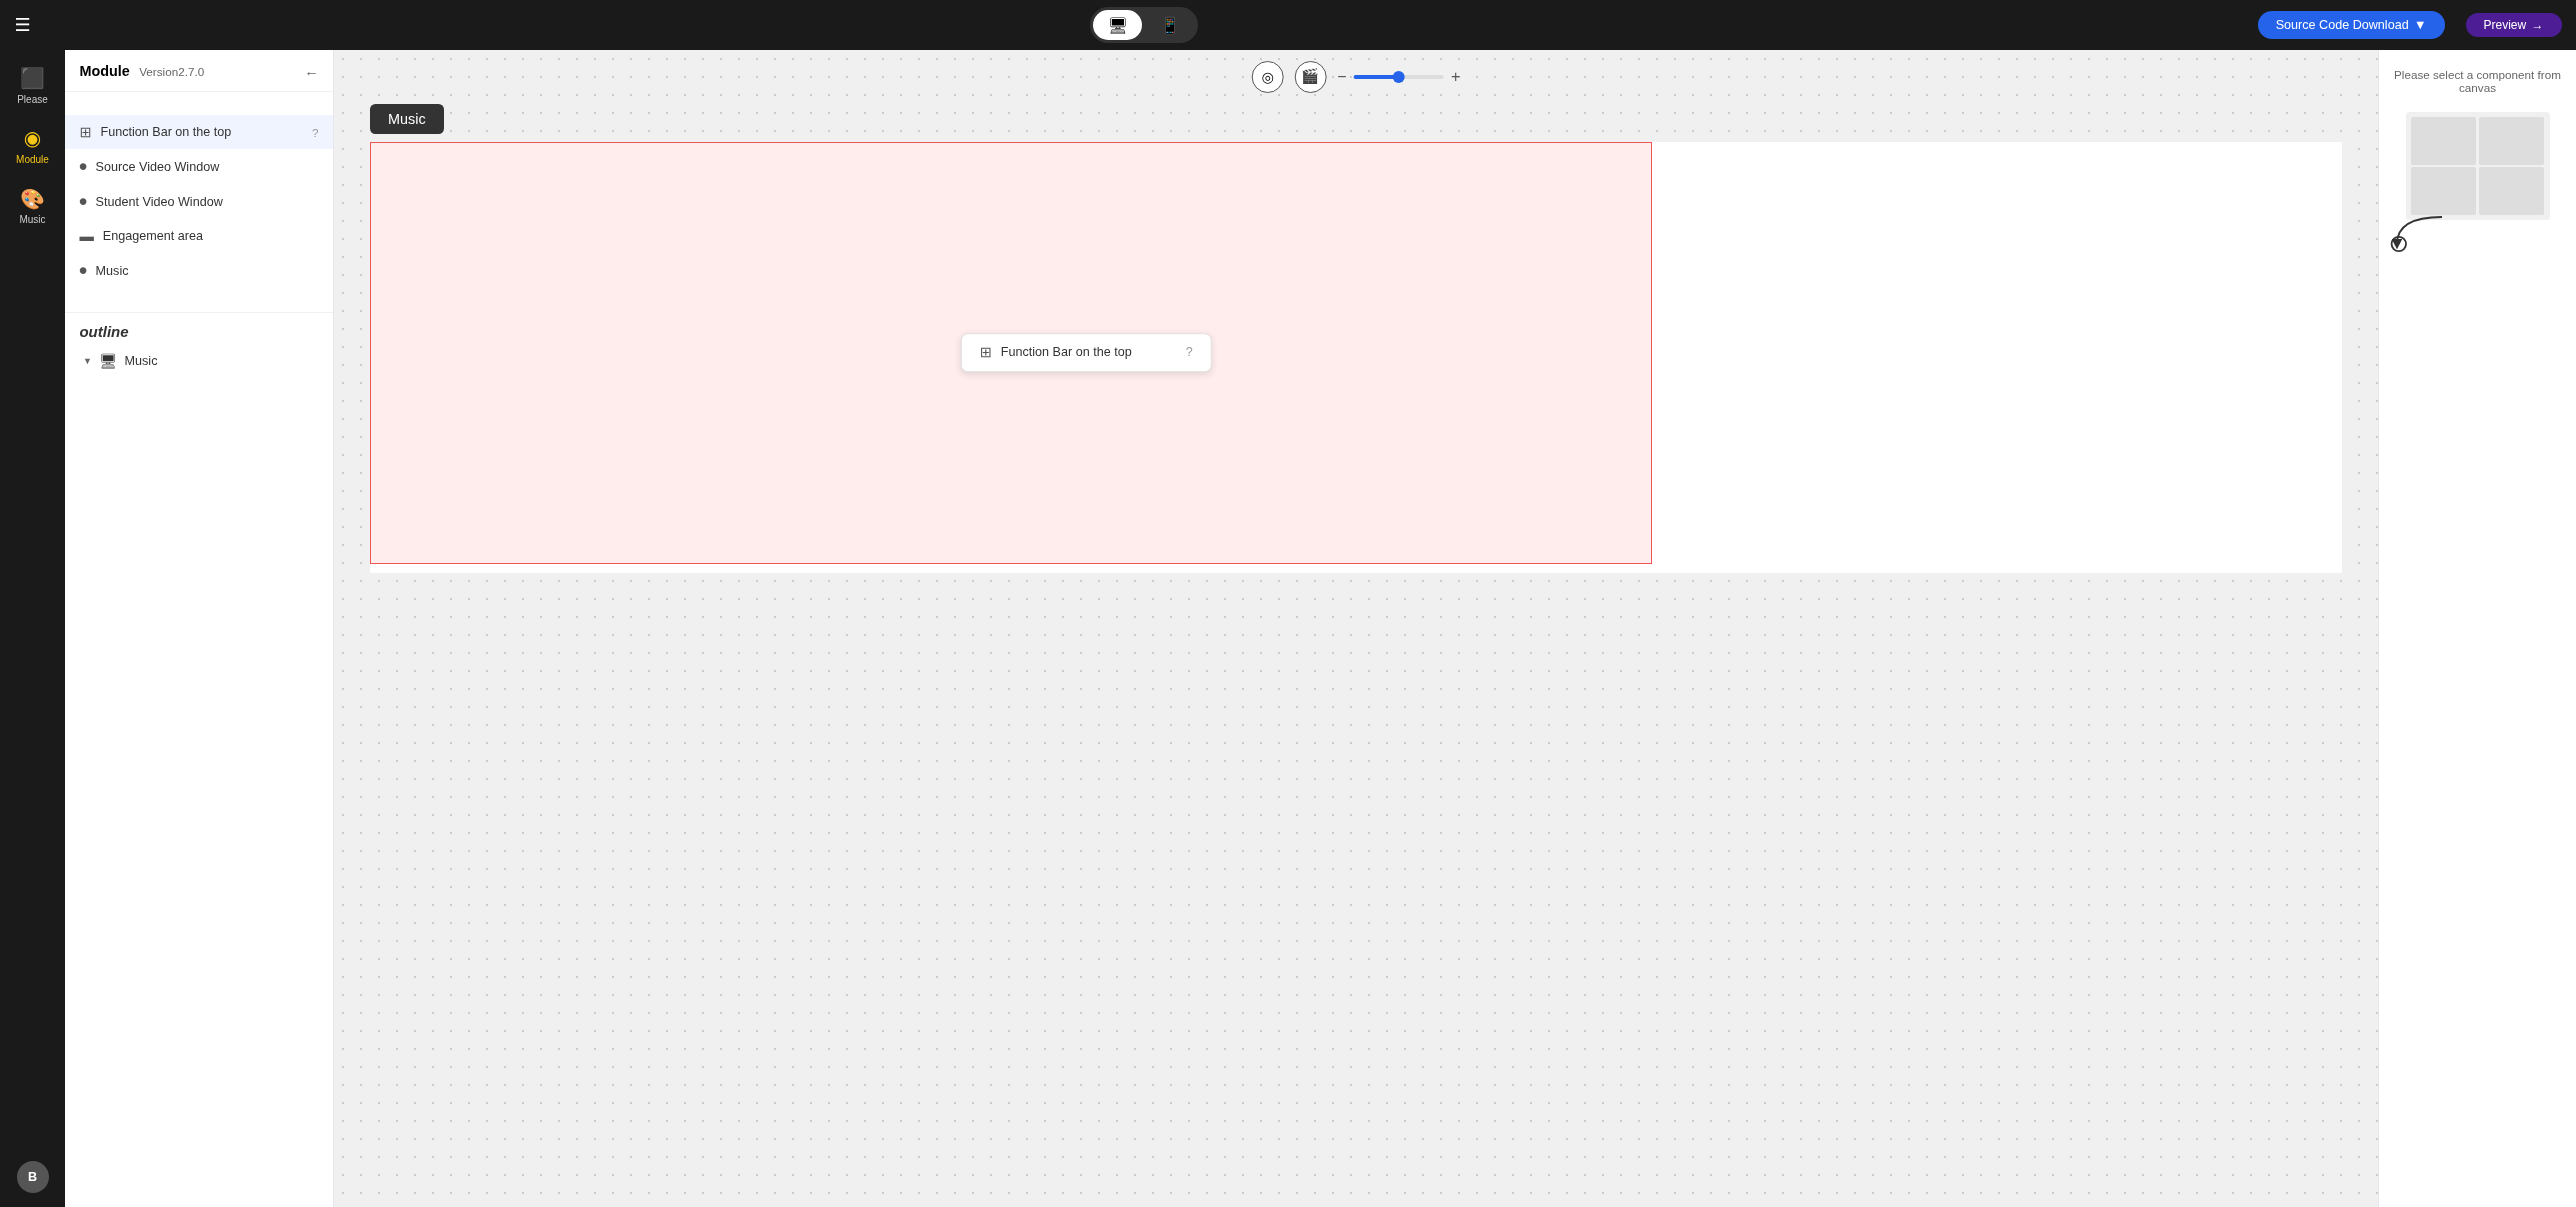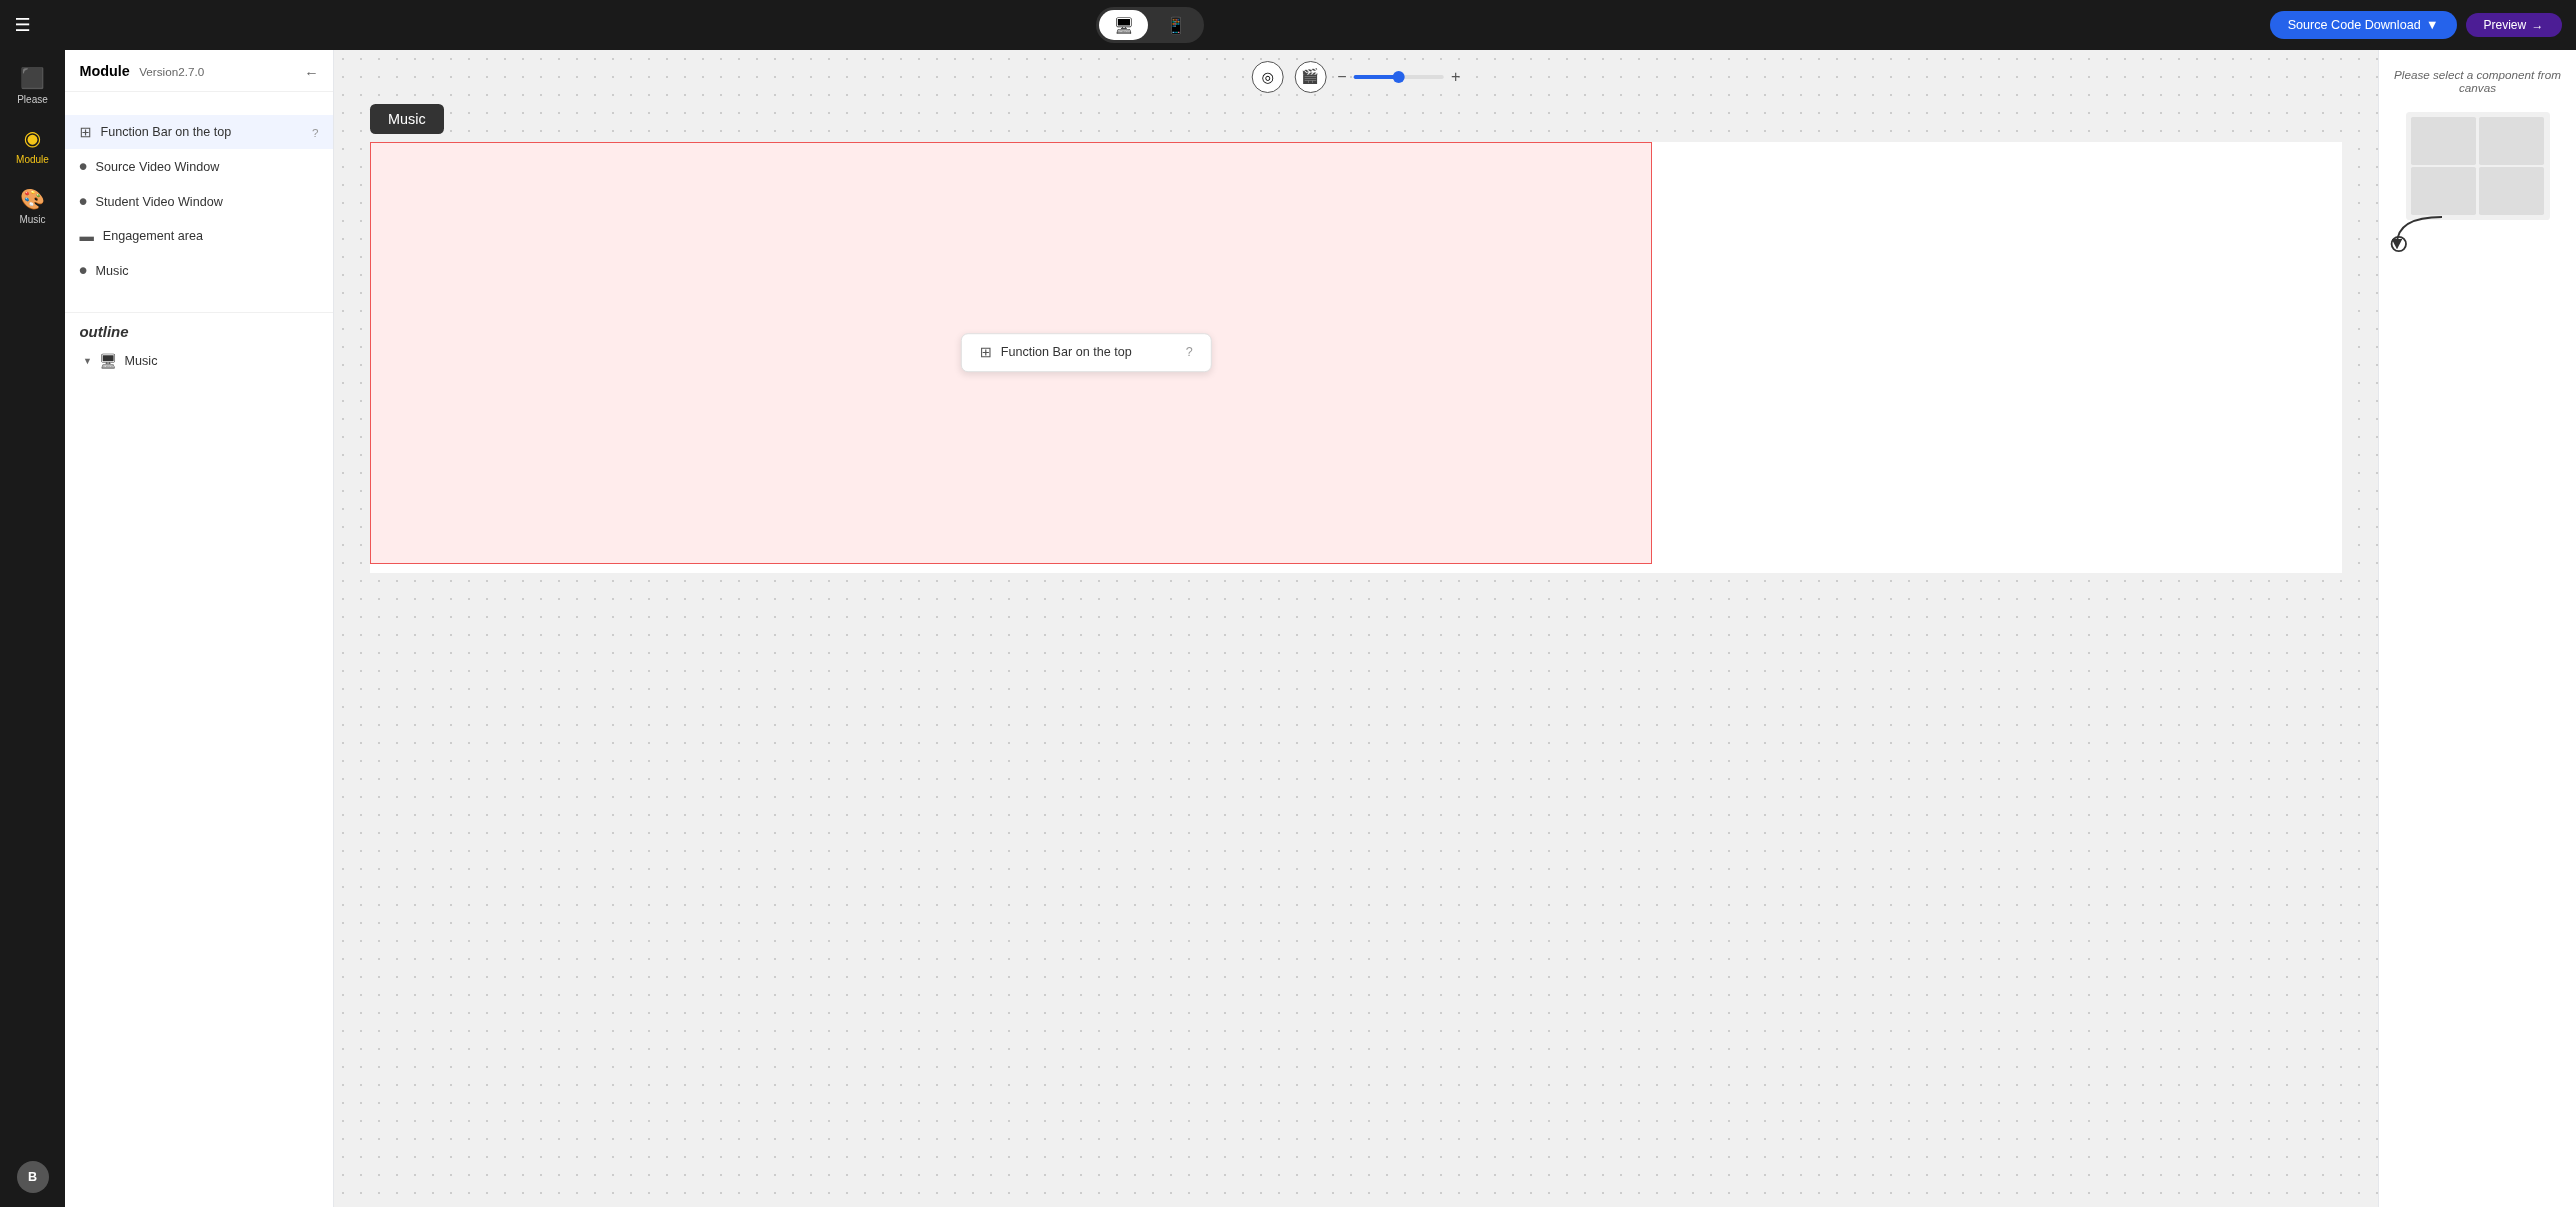--- a/index.html
+++ b/index.html
@@ -30,21 +30,21 @@
       border-radius: 21.6px;
       border: none;
       cursor: pointer;
       display: flex;
       align-items: center;
       justify-content: center;
       font-size: 16px;
     }
     .device-btn.active { background: white; }
     .device-btn.inactive { background: transparent; color: #aaa; }
-    .top-bar-right { display: flex; align-items: center; gap: 9px; }
+    .top-bar-right { display: flex; align-items: center; gap: 21px; }
     .btn-source {
       background: #2563eb;
       color: white;
       border: none;
       border-radius: 18px;
       padding: 7.2px 18px;
       cursor: pointer;
       font-size: 12.6px;
       font-weight: 500;
       display: flex;
@@ -280,21 +280,20 @@
       flex-direction: column;
       align-items: center;
       padding: 18px 14.4px;
       flex-shrink: 0;
     }
     .right-panel-hint {
       font-size: 11.7px;
       color: #666;
       text-align: center;
       margin-bottom: 18px;
-      font-style: italic;
     }
 
     
     .wireframe-container {
       position: relative;
       width: 144px;
     }
     .wireframe {
       width: 144px;
       height: 108px;

